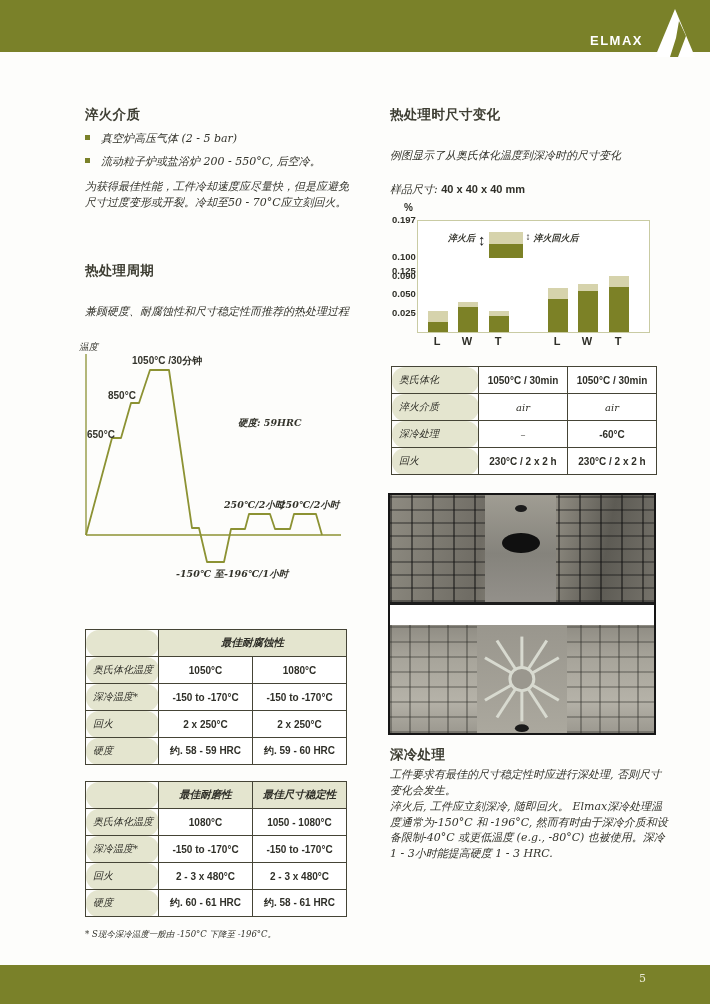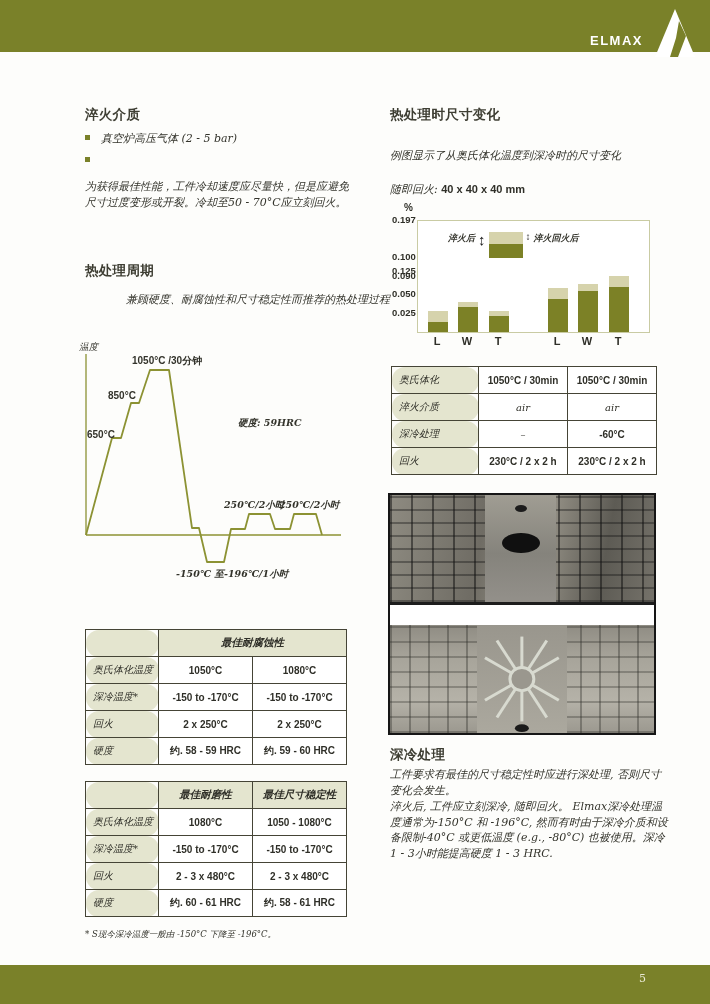--- a/index.html
+++ b/index.html
@@ -87,27 +87,27 @@
     <polygon points="20,0 0,48 40,48" fill="#ffffff"></polygon>
     <polygon points="24,12 31,27 23,48 15,48 21,29" fill="#7A8129"></polygon>
   </svg>
 
   <div class="h1" style="left:85px;top:106px;">淬火介质</div>
 
   <div class="bullet" style="top:131px;">
     <span class="sq"></span><span>真空炉高压气体 (2 - 5 bar)</span>
   </div>
   <div class="bullet" style="top:154px;">
-    <span class="sq"></span>
+    <span class="sq"></span><span>流动粒子炉或盐浴炉 200 - 550°C, 后空冷。</span>
   </div>
 
   <div class="body-t" style="left:85px;top:179px;width:270px;">为获得最佳性能，工件冷却速度应尽量快，但是应避免尺寸过度变形或开裂。冷却至50 - 70°C应立刻回火。</div>
 
   <div class="h1" style="left:85px;top:262px;">热处理周期</div>
-  <div class="body-t" style="left:85px;top:292px;width:285px;margin-left:41px;">兼顾硬度、耐腐蚀性和尺寸稳定性而推荐的热处理过程</div>
+  <div class="body-t" style="left:85px;top:304px;width:285px;">兼顾硬度、耐腐蚀性和尺寸稳定性而推荐的热处理过程</div>
 
   <svg class="diag" width="272" height="245" viewBox="0 0 272 245">
     <line x1="8" y1="12" x2="8" y2="193" stroke="#8C9233" stroke-width="1.3"></line>
     <line x1="8" y1="193" x2="263" y2="193" stroke="#8C9233" stroke-width="1.3"></line>
     <polyline points="8,193 34,96 43,96 53,61 61,61 72,28 91,28 114,186 121,186 129,220 146,220 153,187 167,187 171,172 192,172 197,187 212,187 216,172 238,172 244,193" fill="none" stroke="#8C9233" stroke-width="1.8" stroke-linejoin="round"></polyline>
     <text class="dg-ax" x="1" y="8">温度</text>
     <text class="dg-val" x="54" y="22">1050°C /30分钟</text>
     <text class="dg-val" x="30" y="57">850°C</text>
     <text class="dg-val" x="9" y="96">650°C</text>
     <text class="dg-it" x="160" y="84">硬度:  59HRC</text>
@@ -188,21 +188,21 @@
           <td class="val">约. 58 - 61 HRC</td>
         </tr>
       </tbody>
   </table>
 
   <div class="footnote" style="left:85px;top:929px;">* S现今深冷温度一般由 -150°C 下降至 -196°C。</div>
 
   <div class="h1" style="left:390px;top:106px;">热处理时尺寸变化</div>
   <div class="body-t" style="left:390px;top:148px;width:275px;">例图显示了从奥氏体化温度到深冷时的尺寸变化</div>
   <div class="body-t" style="left:390px;top:182px;">
-    <span>随即回火:</span>
+    <span>样品尺寸:</span>
     <span class="bold-inline">40 x 40 x 40 mm</span>
   </div>
 
   <div id="chart">
     <div class="ylab">%</div>
     <div id="plot">
       <div class="legend">
         <span class="lg-t">淬火后</span>
         <span class="arrow-big">↕</span>
         <span class="lg-sample">

